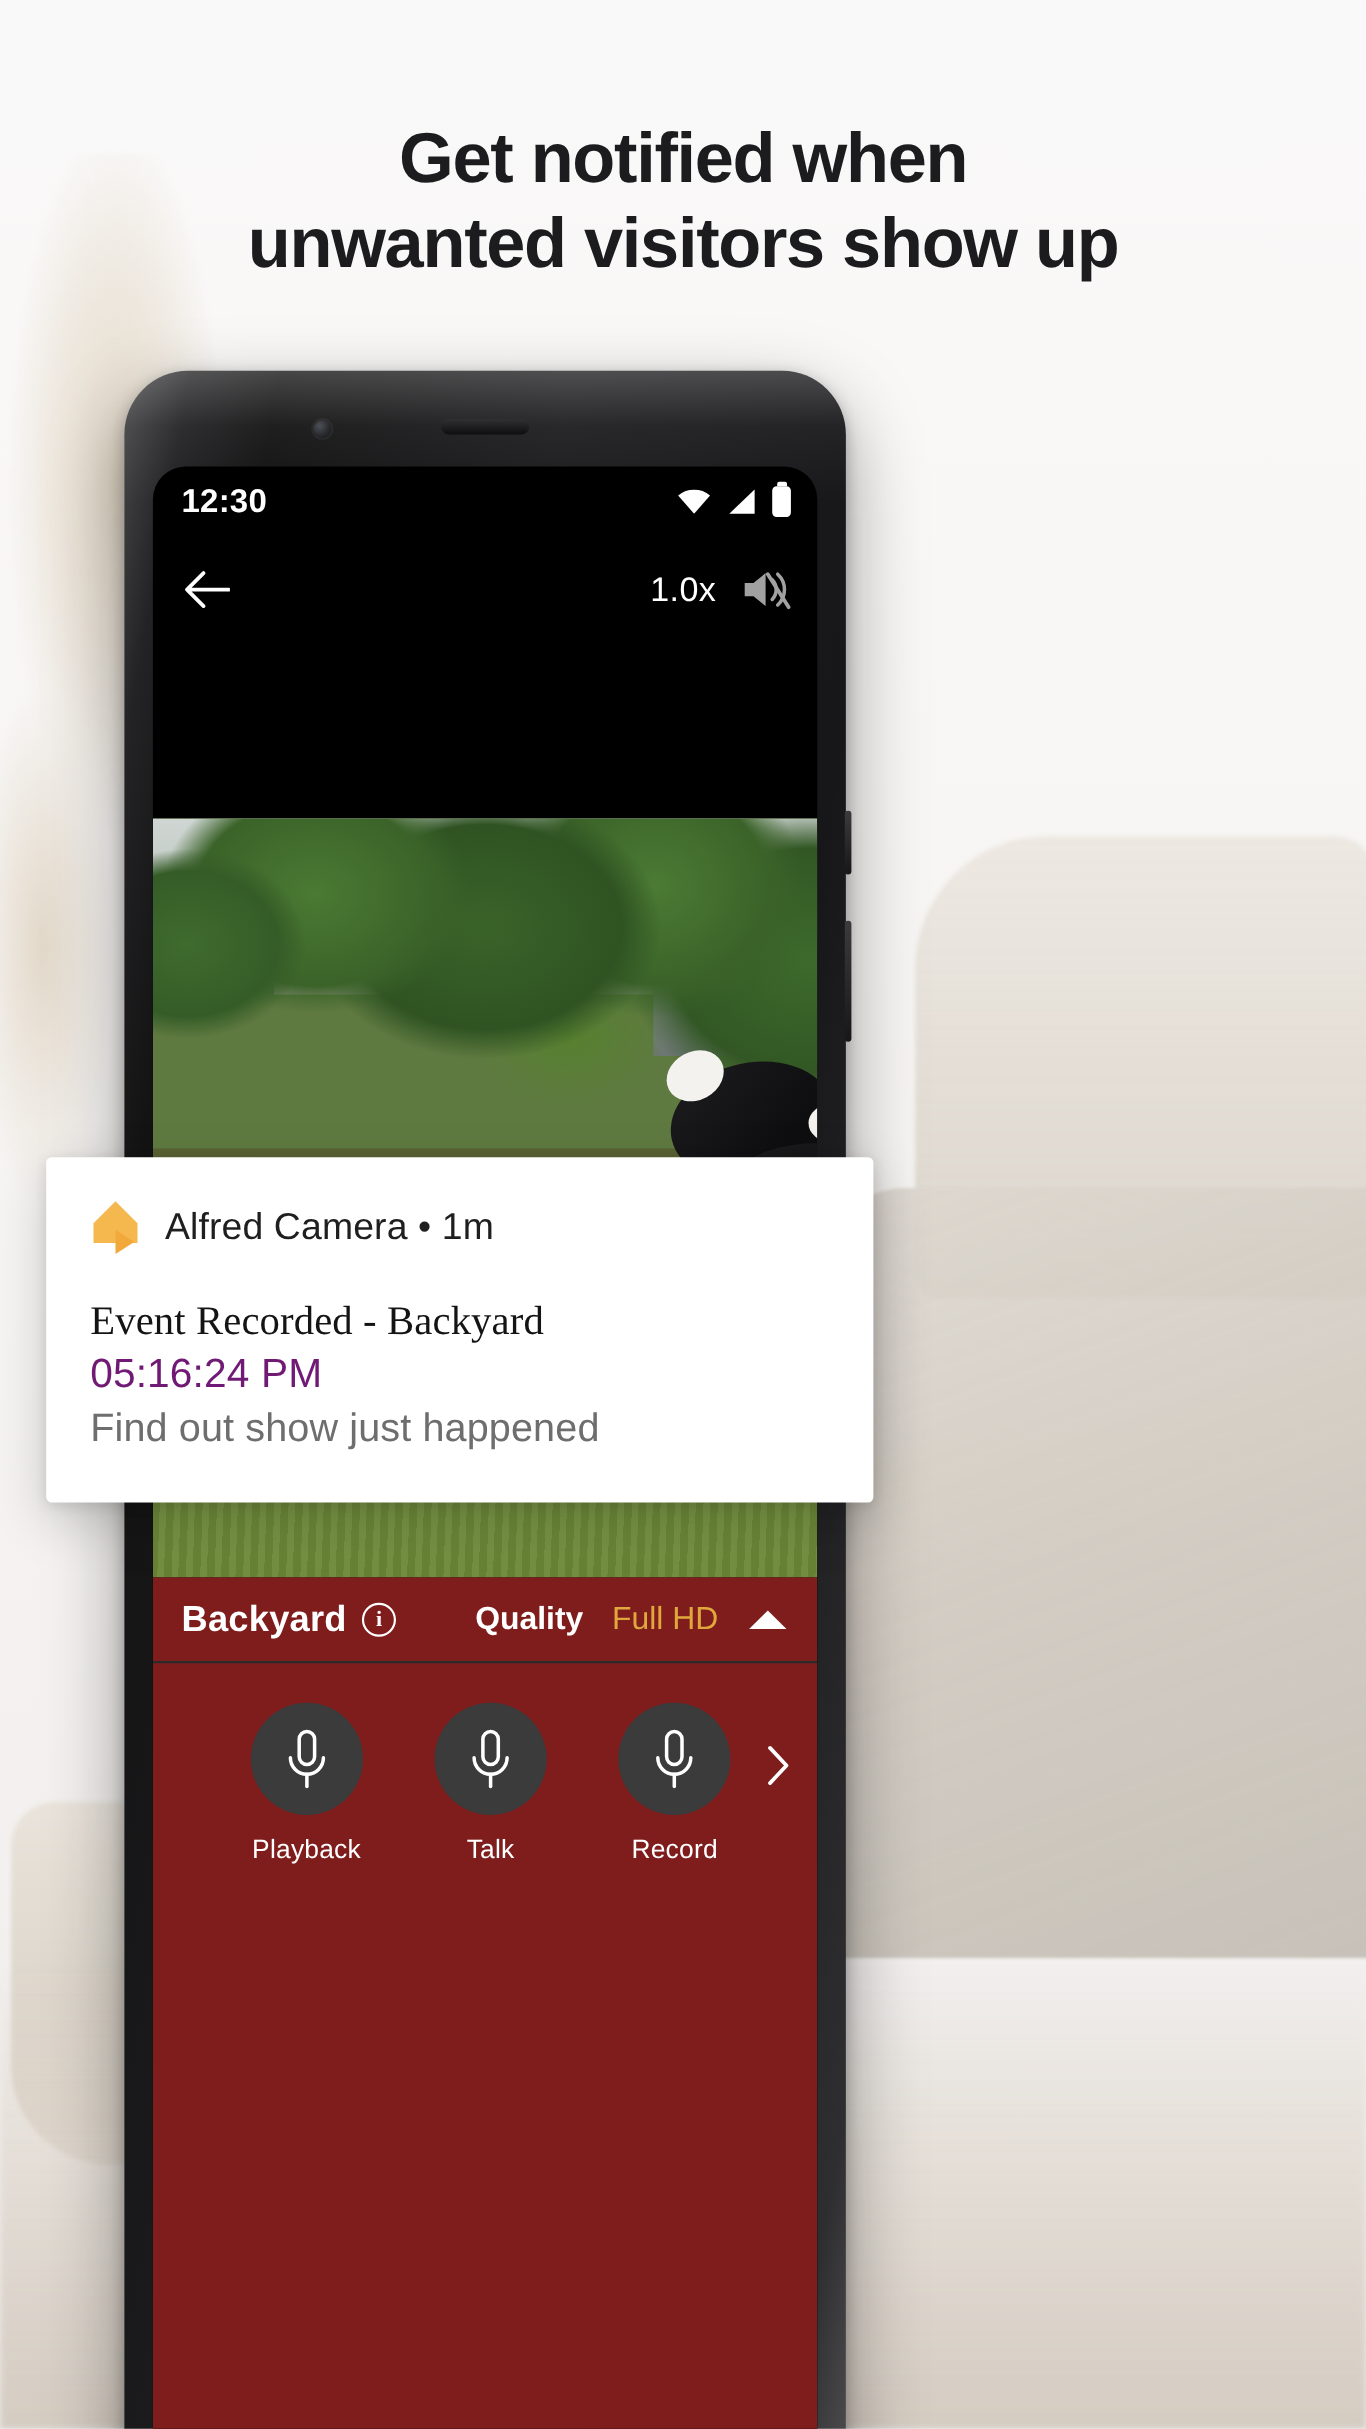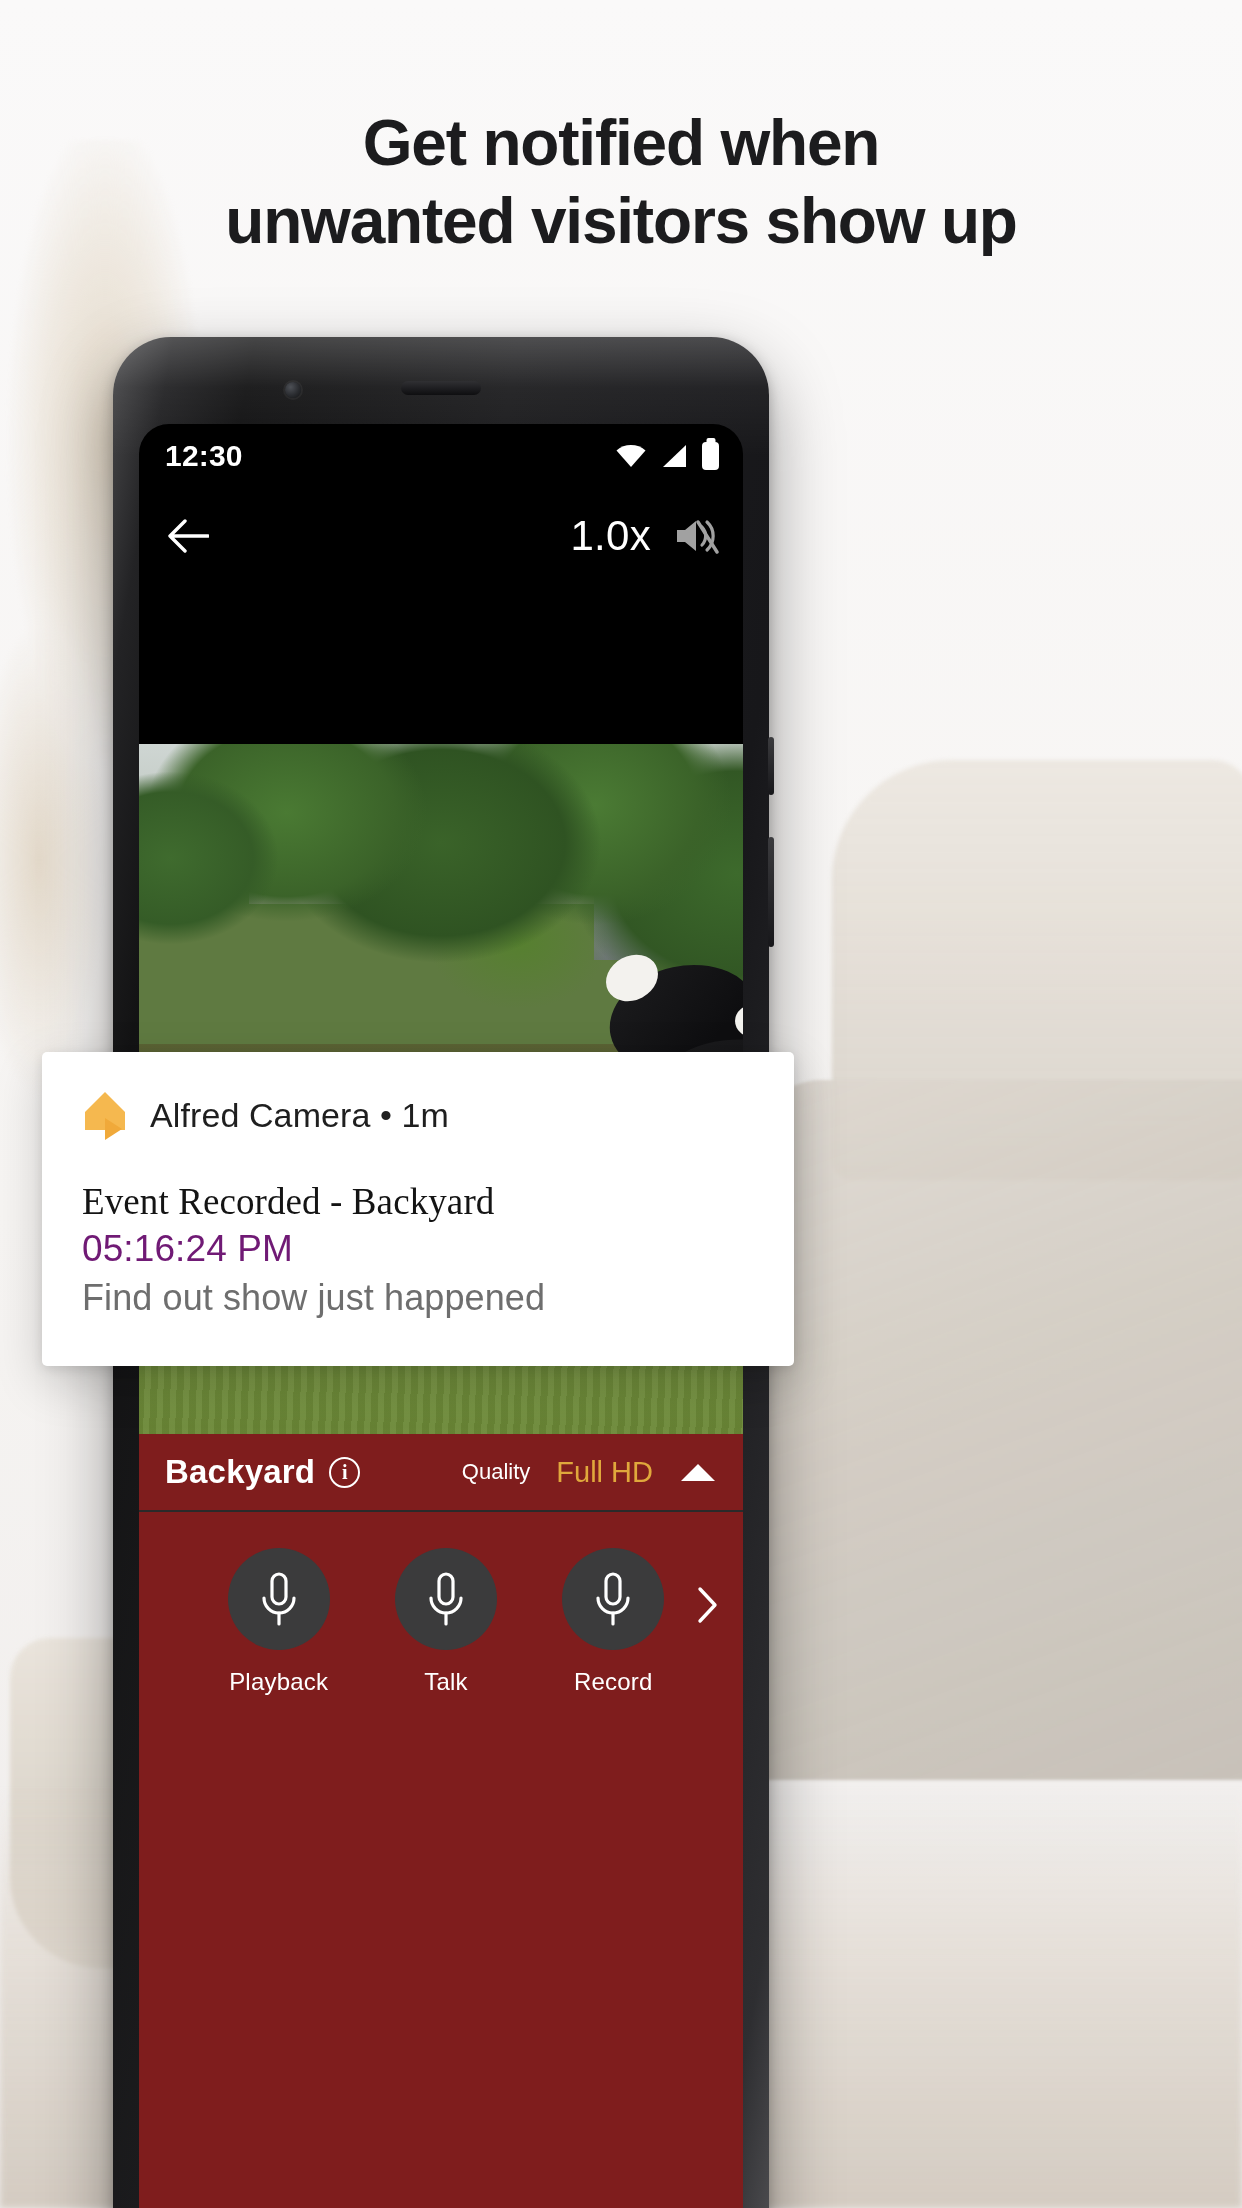--- a/index.html
+++ b/index.html
@@ -122,21 +122,21 @@
   .ic-batt:before{ content:""; position:absolute; left:50%; transform:translateX(-50%); top:-7px; width:9px; height:4px; background:#fff; border-radius:2px 2px 0 0; }
 
   
   .player-bar{
     position:absolute; left:0; right:0; top:64px; height:96px;
     display:flex; align-items:center; justify-content:space-between;
     padding:0 24px 0 28px;
   }
   .back-arrow{ width:42px; height:34px; }
   .player-right{ display:flex; align-items:center; gap:22px; }
-  .speed-label{ color:#fff; font-size:42px; letter-spacing:.3px; }
+  .speed-label{ color:#fff; font-size:31px; letter-spacing:.3px; }
   .ic-mute{ width:46px; height:40px; opacity:.78; }
 
   
   .video{
     position:absolute; left:0; right:0; top:320px; height:690px;
     overflow:hidden;
     background:#5f7a41;
   }
   .v-sky{ position:absolute; left:0; right:0; top:0; height:110px; background:linear-gradient(180deg,#cfd6d3,#b9c2ba); }
   .v-house{
@@ -203,21 +203,21 @@
     padding:0 28px 0 26px;
   }
   .cam-left{ display:flex; align-items:center; gap:14px; }
   .cam-name{ color:#fff; font-size:33px; font-weight:700; letter-spacing:.2px; }
   .ic-info{
     width:31px; height:31px; border:2.4px solid #fff; border-radius:50%;
     color:#fff; font-size:20px; font-weight:700; font-family:"Liberation Serif", serif;
     display:flex; align-items:center; justify-content:center; line-height:1;
   }
   .cam-right{ display:flex; align-items:center; gap:26px; }
-  .quality-label{ color:#fff; font-size:22px; }
+  .quality-label{ color:#fff; font-size:29px;font-weight:bold; }
   .quality-value{ color:#e0a83c; font-size:29px; }
   .ic-caret-up{
     width:0; height:0; border-left:17px solid transparent; border-right:17px solid transparent;
     border-bottom:17px solid #fff; margin-left:2px;
   }
   .divider-line{ height:2px; background:#2a2a2a; }
 
   .controls{
     display:flex; align-items:flex-start; padding:36px 0 0 0; position:relative;
   }

